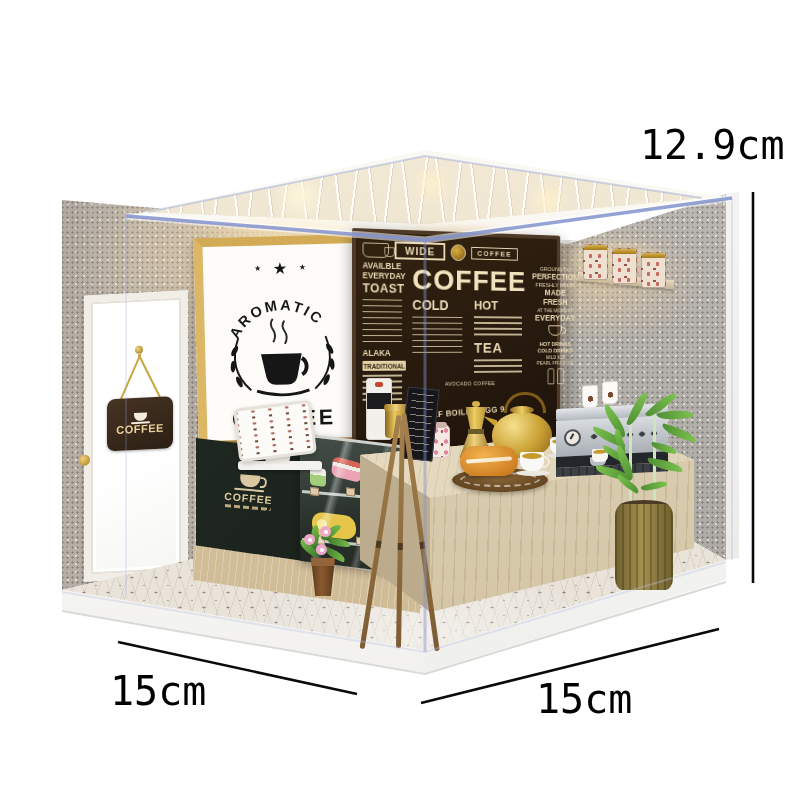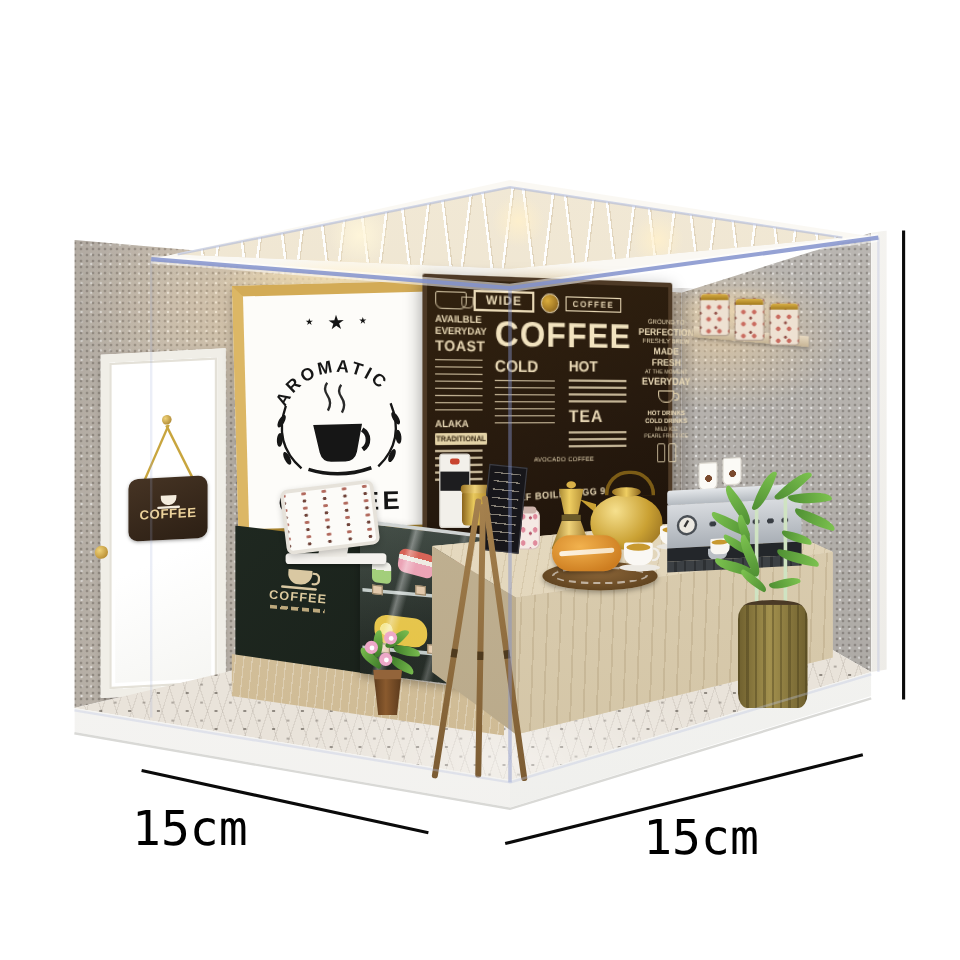--- a/index.html
+++ b/index.html
@@ -570,16 +570,17 @@
       <path d="M62,592 L425,652 L726,562" fill="none" stroke="#b9c2e0" stroke-opacity="0.35" stroke-width="2"></path>
       <path d="M62,611 L425,674 L726,582" fill="none" stroke="#d9d9d6" stroke-width="2"></path>
     </g>
     <g stroke="#0a0a0a" stroke-width="2.6">
       <line x1="753" y1="192" x2="753" y2="583"></line>
       <line x1="118" y1="642" x2="357" y2="694"></line>
       <line x1="421" y1="703" x2="719" y2="629"></line>
     </g>
   </svg>
 
+  <div class="dim" style="left:640px;top:122px">12.9cm</div>
   <div class="dim" style="left:110px;top:668px">15cm</div>
   <div class="dim" style="left:536px;top:676px">15cm</div>
 
 </div>
 
 </body></html>

